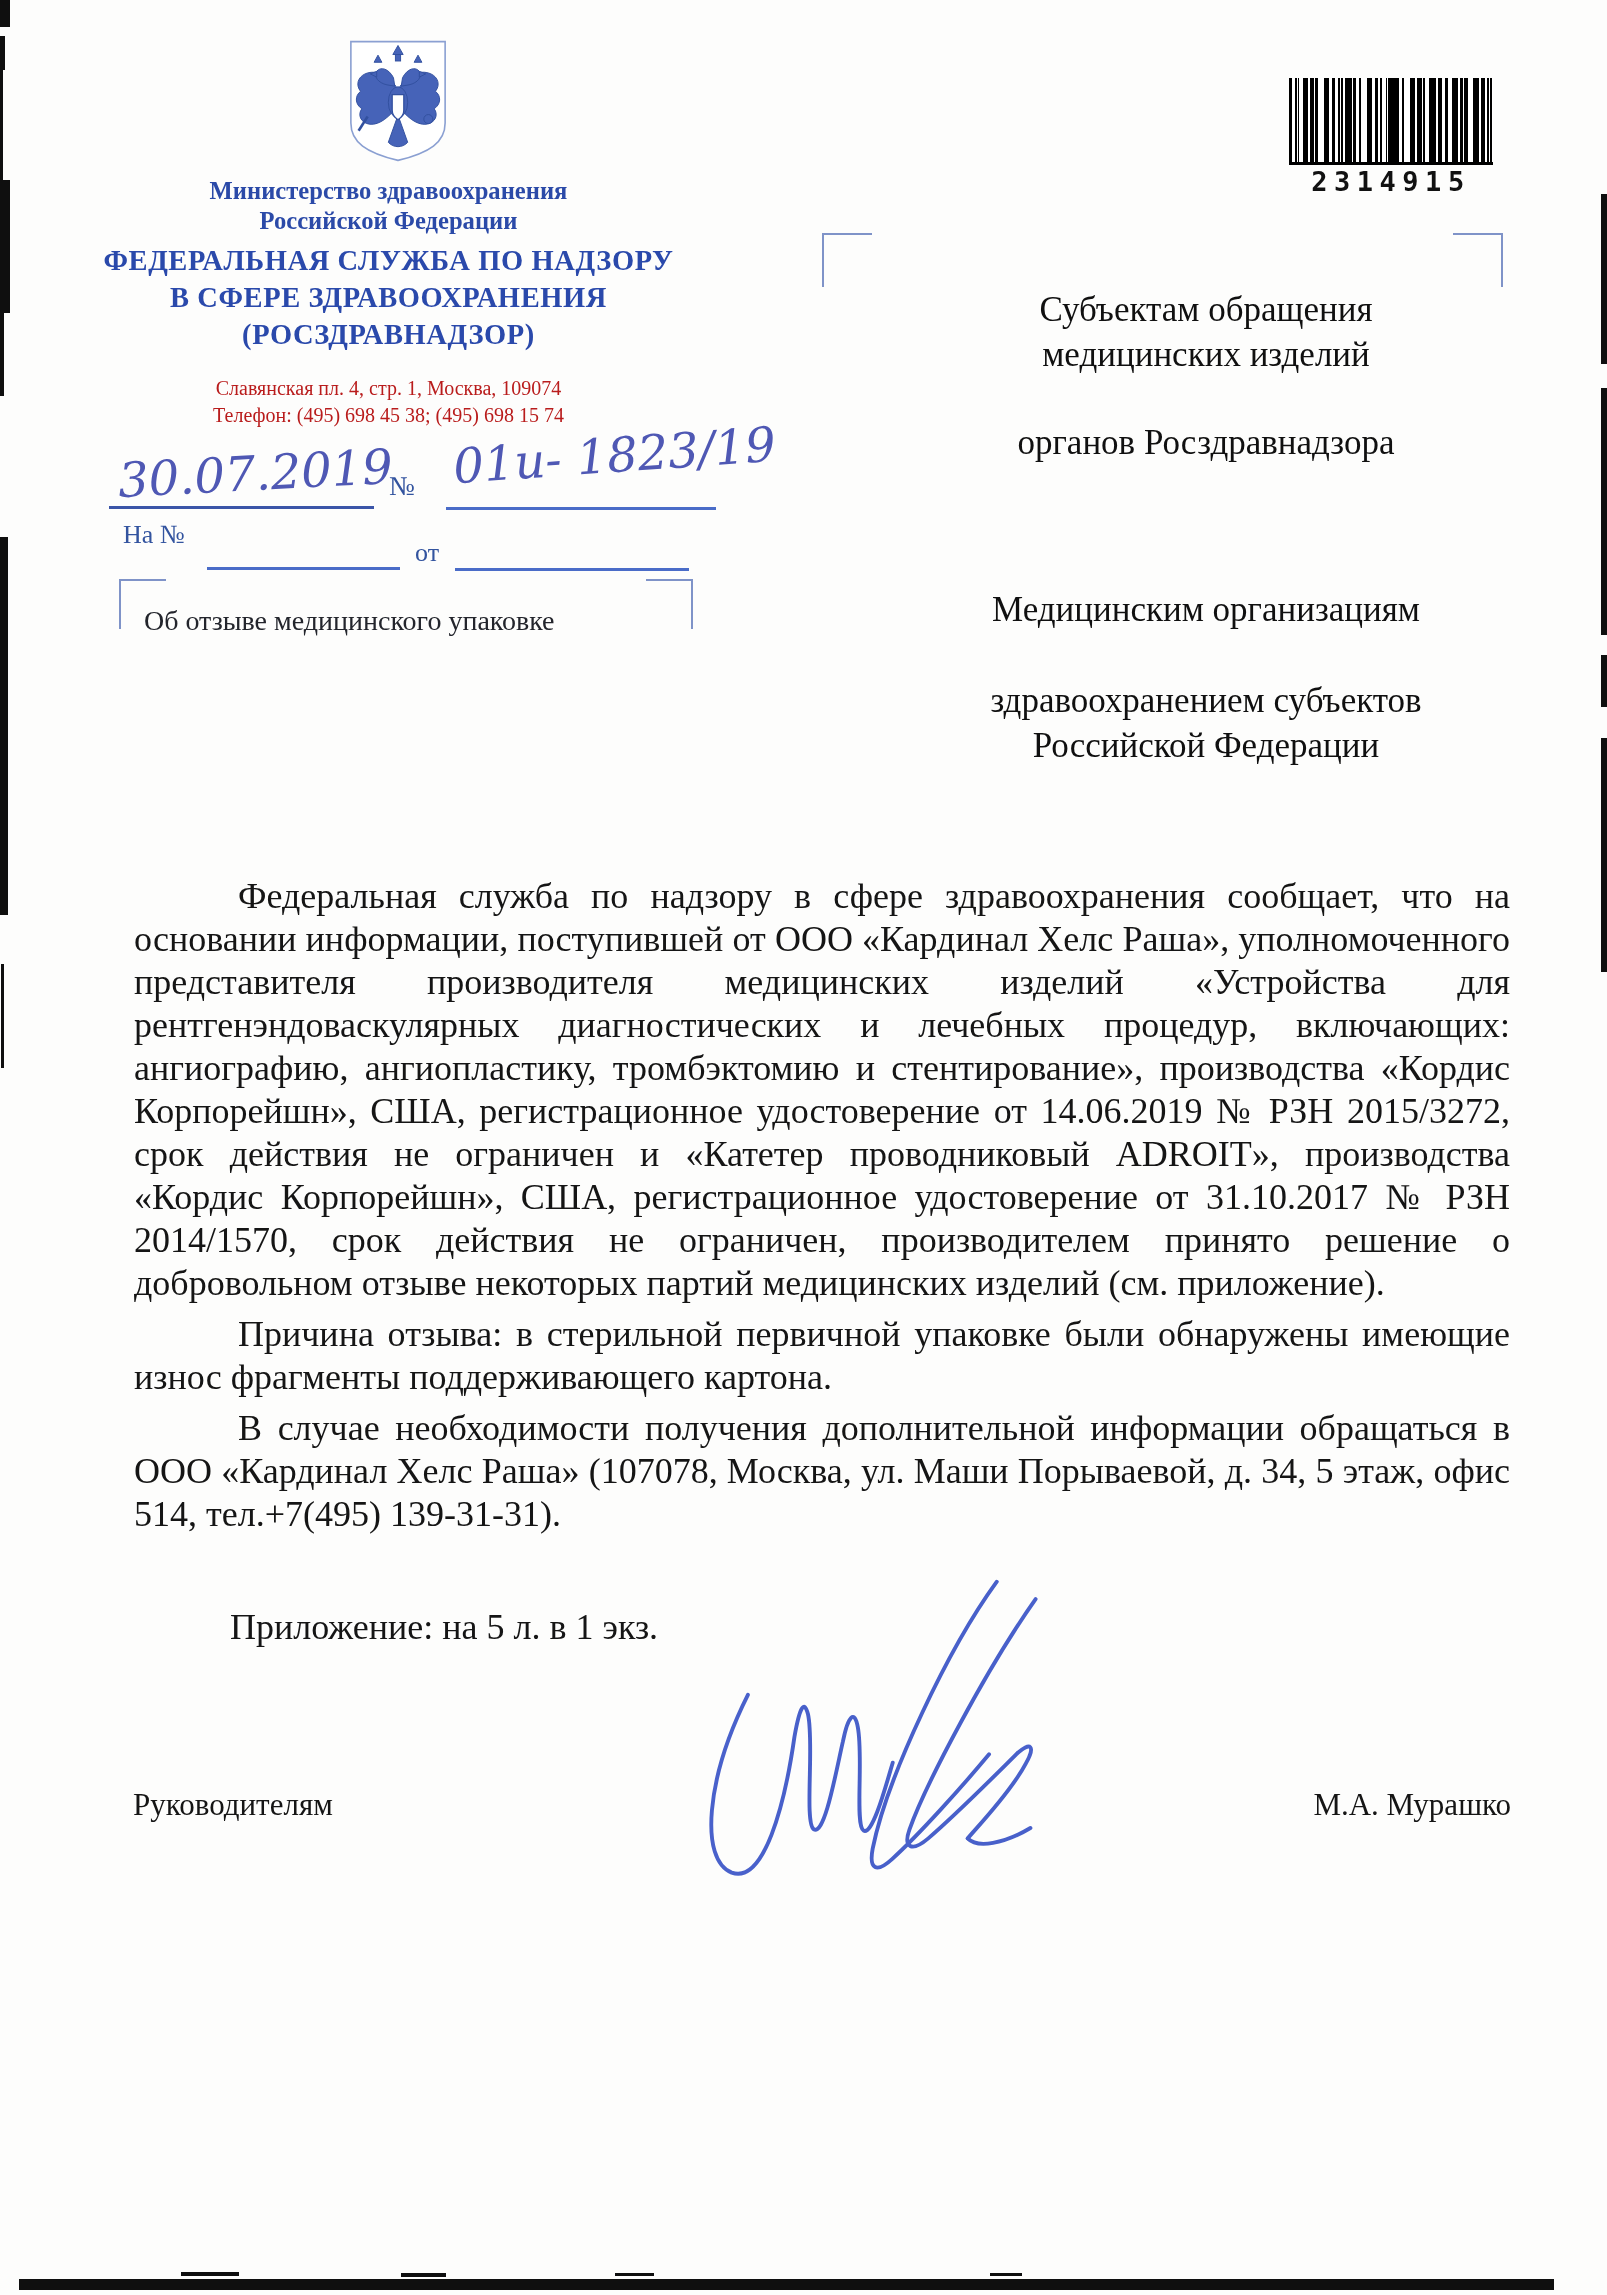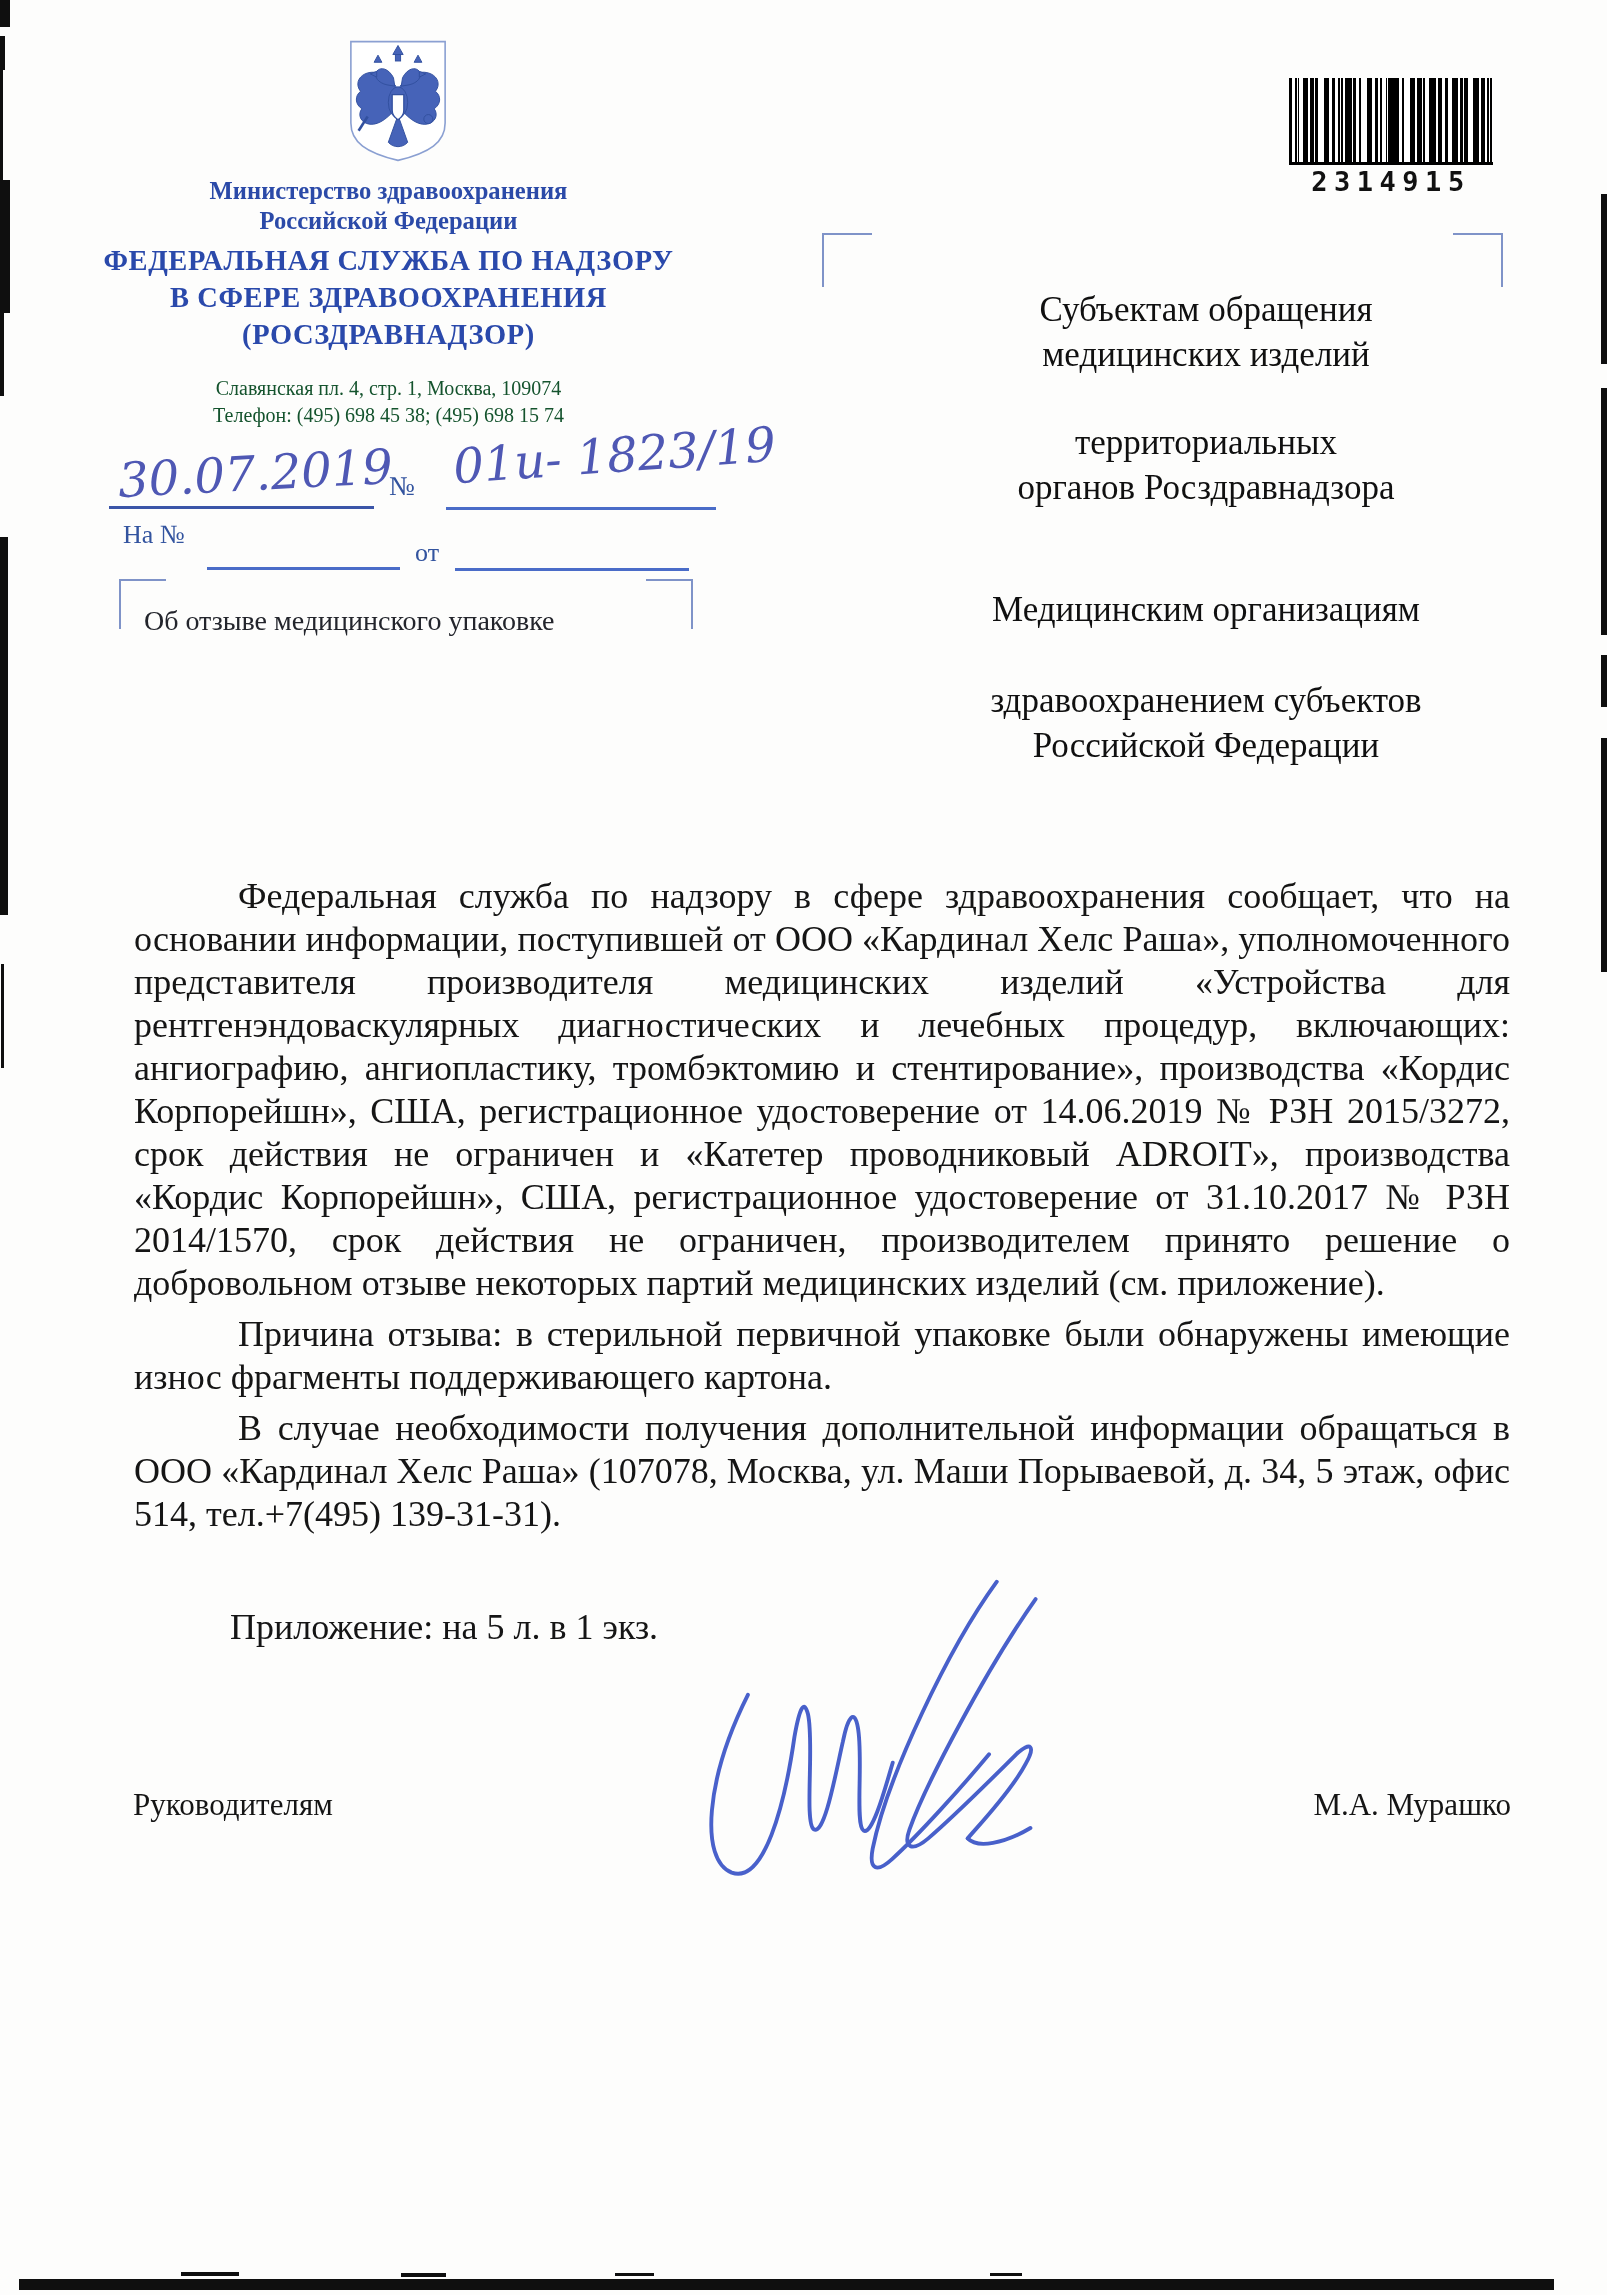--- a/index.html
+++ b/index.html
@@ -5,21 +5,21 @@
   html,body{margin:0;padding:0;background:#777;}
   #page{
     position:relative;width:1608px;height:2295px;background:#fdfdfc;
     font-family:"Liberation Serif",serif;color:#151515;overflow:hidden;
   }
   .abs{position:absolute;}
   
   .lh-col{left:91px;width:595px;text-align:center;}
   .ministry{font-weight:bold;color:#2b4aa8;font-size:24.6px;line-height:30px;}
   .service{font-weight:bold;color:#2a49ab;font-size:28.5px;line-height:37px;letter-spacing:0.6px;}
-  .addr{color:#14532d;font-size:20px;line-height:27px;}
+  .addr{color:#b91c1c;font-size:20px;line-height:27px;}
   
   .hand{font-family:"DejaVu Serif",serif;font-style:italic;color:#4f58b4;font-size:48px;white-space:nowrap;}
   .blue-label{color:#33549f;font-size:26px;}
   .uline{background:#4a6cc8;height:2.6px;}
   .uline-dark{background:#3b55a8;height:3.2px;}
   
   .corner{width:45px;height:48px;}
   .corner.tl{border-top:2.6px solid #7f93c8;border-left:2.6px solid #7f93c8;}
   .corner.tr{border-top:2.6px solid #7f93c8;border-right:2.6px solid #7f93c8;}
   .corner.big{width:48px;height:52px;}
@@ -129,21 +129,20 @@
   <div class="abs subject">Об отзыве медицинского упаковке</div>
 
   <div class="abs corner big tl" style="left:822px;top:233px"></div>
   <div class="abs corner big tr" style="left:1453px;top:233px"></div>
 
   <div class="abs recip" style="top:247px">
     <div>Субъектам обращения</div>
     <div>медицинских изделий</div>
   </div>
   <div class="abs recip" style="top:380px">
-    <div>территориальных</div>
     <div>органов Росздравнадзора</div>
   </div>
   <div class="abs recip" style="top:547px">
     <div>Медицинским организациям</div>
   </div>
   <div class="abs recip" style="top:638px">
     <div>здравоохранением субъектов</div>
     <div>Российской Федерации</div>
   </div>
 

